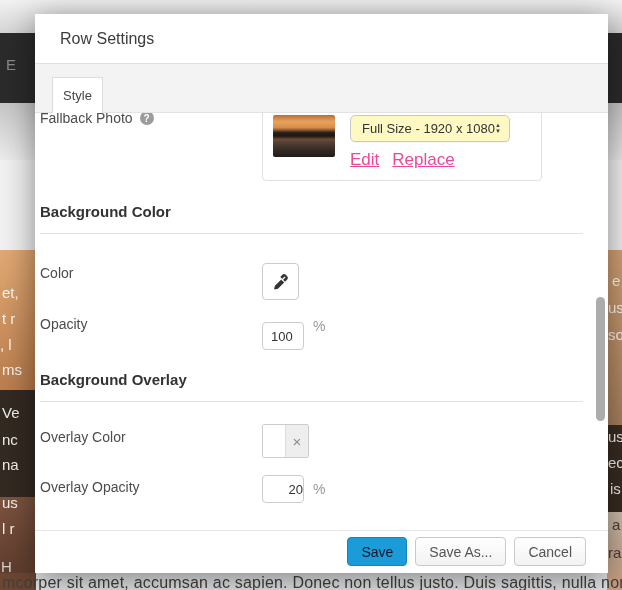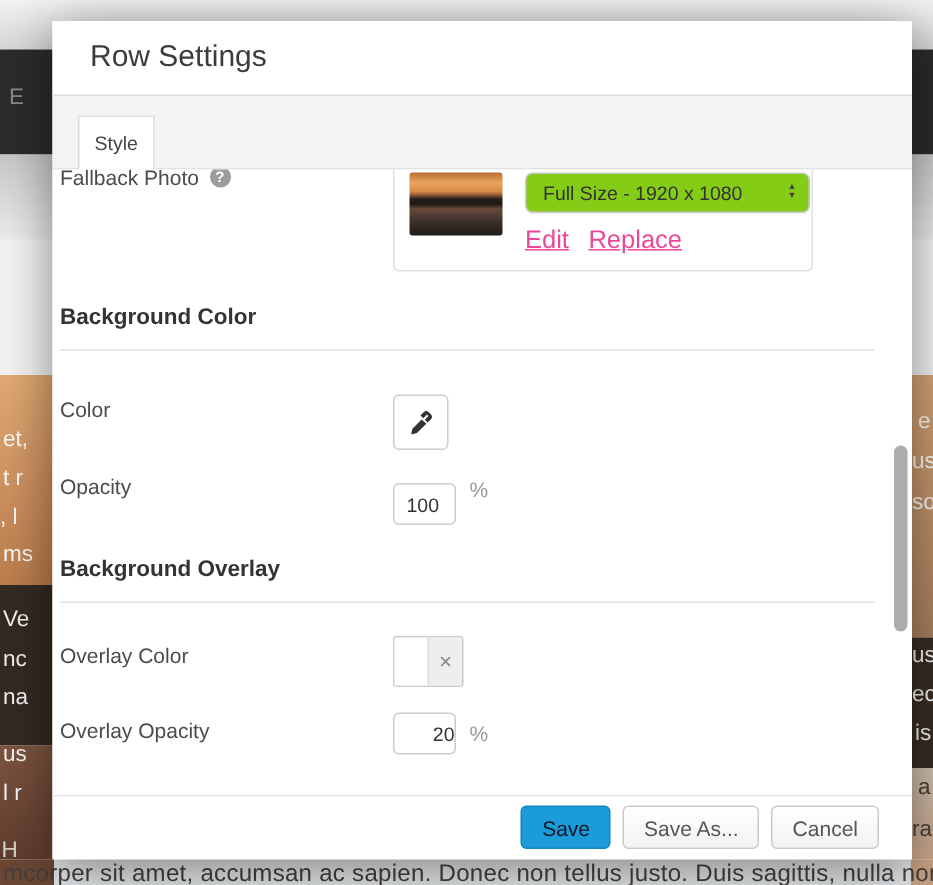--- a/index.html
+++ b/index.html
@@ -23,39 +23,39 @@
   .bd-botC     { left:36px; top:573px; width:571px; height:17px; background:#e4e7e9; }
   .frag { position:absolute; z-index:2; font-size:15px; color:rgba(255,255,255,.93); white-space:nowrap; }
   .frag-dark { color:#4a4038; }
   .bd-bottom-text { position:absolute; z-index:2; left:2px; top:574px; width:640px;
                     font-size:16px; color:#46403b; white-space:nowrap; overflow:hidden; letter-spacing:.2px; }
 
   
   .modal { position:absolute; z-index:3; left:35px; top:14px; width:573px; height:559px;
            background:#fff; box-shadow:0 6px 32px rgba(0,0,0,.45); }
   .m-header { height:49px; display:flex; align-items:center; padding-left:25px; background:#fff; }
-  .m-title  { font-size:20px; color:#3c3c3c; }
+  .m-title  { font-size:16px; color:#3c3c3c; }
   .m-tabbar { height:50px; background:#f3f3f3; border-top:1px solid #e0e0e0; border-bottom:1px solid #e2e2e2;
               display:flex; align-items:flex-end; padding-left:17px; }
   .m-tab { font-size:13px; color:#555; padding:0 19px; height:35px; display:flex; align-items:center; cursor:pointer; }
   .m-tab.active { background:#fff; border:1px solid #ddd; border-bottom:none; color:#444;
                   margin-bottom:-1px; height:36px; padding:0 10px; }
   .m-content { position:relative; height:417px; overflow:hidden; background:#fff; }
   .abs { position:absolute; }
 
   .field-label { font-size:14px; color:#4c4c4c; }
   .help-icon { display:inline-flex; width:14px; height:14px; border-radius:50%; background:#9c9c9c;
                color:#fff; font-size:10px; font-weight:bold; align-items:center; justify-content:center; }
 
   .photo-box { left:227px; top:-9px; width:280px; height:77px; border:1px solid #e0e0e0; border-radius:4px;
                display:flex; padding:10px; }
   .thumb { width:62px; height:42px; border-radius:2px; flex:0 0 auto;
            background:linear-gradient(180deg,#b96c33 0%,#e8a45c 16%,#d98c47 30%,#8a5636 36%,#27201a 42%,#1d1814 50%,#6b4a3a 58%,#503d34 68%,#352c26 82%,#201c18 100%); }
   .photo-right { margin-left:15px; display:flex; flex-direction:column; }
-  .size-select { width:190px; height:30px; border:1px solid #c8c8c8; border-radius:5px; background:#84cc16;
+  .size-select { width:160px; height:30px; border:1px solid #c8c8c8; border-radius:5px; background:#fef9c3;
                  display:flex; align-items:center; padding:0 8px 0 11px; font-size:13px; color:#333; cursor:pointer;
                  box-shadow:0 1px 1px rgba(0,0,0,.04); }
   .size-select .sel-text { flex:1 1 auto; }
   .stepper { display:flex; flex-direction:column; line-height:5px; font-size:6px; color:#444; gap:1px; }
   .links { margin-top:8px; display:flex; gap:13px; }
   .blue-link { font-size:17px; color:#ec4899; text-decoration:underline; cursor:pointer; }
 
   .section-heading { font-size:15px; font-weight:bold; color:#333; }
   .divider { height:1px; background:#e2e2e2; width:543px; left:5px; }
 

